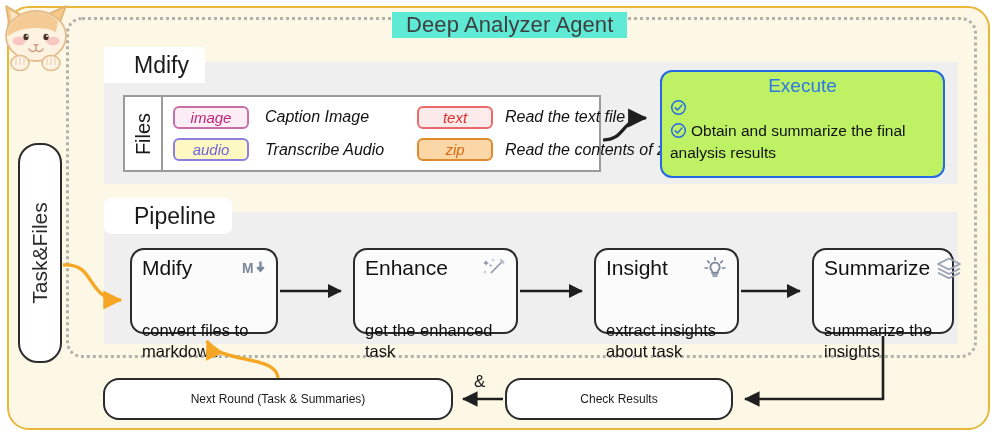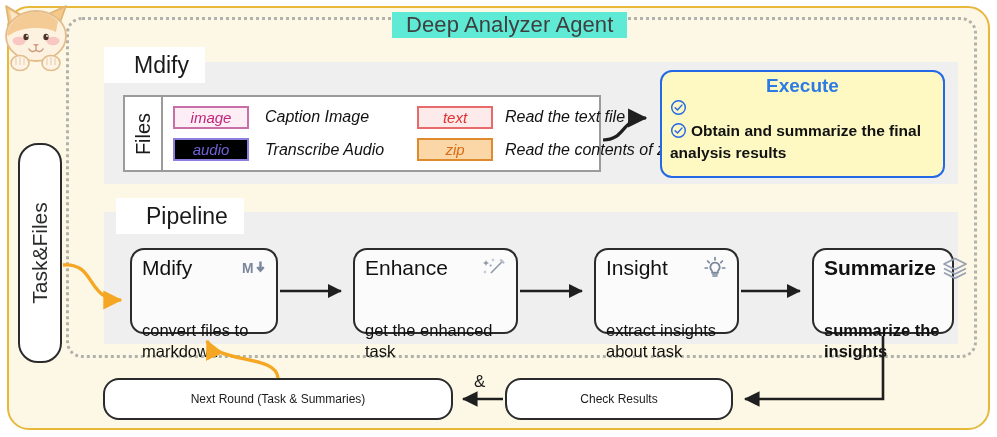--- a/index.html
+++ b/index.html
@@ -59,21 +59,21 @@
   #panel-pipeline{left:104px;top:212px;width:854px;height:132px;}
 
   .section-tag{
     position:absolute;background:#ffffff;
     height:36px;line-height:36px;
     padding:0 16px 0 30px;
     font-size:23px;color:#1a1a1a;
     white-space:nowrap;
   }
   #tag-mdify{left:104px;top:47px;}
-  #tag-pipeline{left:116px;top:198px;}
+  #tag-pipeline{left:104px;top:198px;border-radius:7px;}
 
   
   .files-table{
     position:absolute;left:123px;top:95px;width:478px;height:77px;
     box-sizing:border-box;
     background:#ffffff;
     border:2px solid #9b9b9b;
     display:flex;
   }
   .files-axis{
@@ -90,35 +90,34 @@
     grid-template-columns:92px 152px 88px auto;
     grid-template-rows:1fr 1fr;
     align-items:center;
     padding:4px 6px 4px 10px;
     box-sizing:border-box;
   }
   .chip{
     display:inline-block;box-sizing:border-box;
     padding:1px 0;width:76px;text-align:center;
     font-size:15px;font-style:italic;
-    border-width:2px;border-style:solid;border-radius:0;
+    border-width:2px;border-style:solid;border-radius:6px;
   }
   .chip-image{background:#fdeef5;border-color:#c86fa8;color:#c0237c;}
-  .chip-audio{background:#000000;border-color:#8b7fe0;color:#6f63d8;}
+  .chip-audio{background:#fef9c3;border-color:#8b7fe0;color:#6f63d8;}
   .chip-text {background:#fdeaea;border-color:#e86a6a;color:#e03131;}
   .chip-zip  {background:#fbd7a8;border-color:#e08a2e;color:#d96a12;}
   .fdesc{font-size:16px;font-style:italic;color:#111;white-space:nowrap;}
 
   
   .execute-box{
     position:absolute;left:660px;top:70px;width:285px;height:108px;
     box-sizing:border-box;
-    background:#fef9c3;border:2px solid #2468e8;border-radius:12px;
+    background:#bef264;border:2px solid #2468e8;border-radius:12px;
     padding:3px 8px 0 8px;
-    font-weight:bold;
   }
   .execute-title{
     text-align:center;font-size:19px;color:#2b7ae6;line-height:22px;
   }
   .exec-item{
     position:relative;font-size:15.5px;color:#111;line-height:19px;
     padding-left:0;margin-top:1px;
   }
   .exec-item .chk{
     display:inline-block;vertical-align:-3px;margin-right:4px;
@@ -135,21 +134,21 @@
     display:flex;align-items:center;gap:6px;
     white-space:nowrap;
   }
   .node-title .nt-text{flex:0 0 auto;}
   .node-title .nt-icon{margin-left:auto;display:flex;align-items:center;}
   .node-desc{font-size:16.5px;color:#111;line-height:21px;margin-top:40px;}
 
   #node-mdify    {left:130px;top:248px;width:148px;height:86px;}
   #node-enhance  {left:353px;top:248px;width:165px;height:86px;}
   #node-insight  {left:594px;top:248px;width:145px;height:86px;}
-  #node-summarize{left:812px;top:248px;width:142px;height:86px;font-weight:bold;}
+  #node-summarize{left:812px;top:248px;width:142px;height:86px;}
 
   
   .bottom-box{
     position:absolute;box-sizing:border-box;
     background:#ffffff;border:2px solid #2b2b2b;border-radius:16px;
     display:flex;align-items:center;justify-content:center;
     font-size:12px;color:#1a1a1a;
   }
   #box-nextround{left:103px;top:378px;width:350px;height:42px;}
   #box-checkresults{left:505px;top:378px;width:228px;height:42px;}

